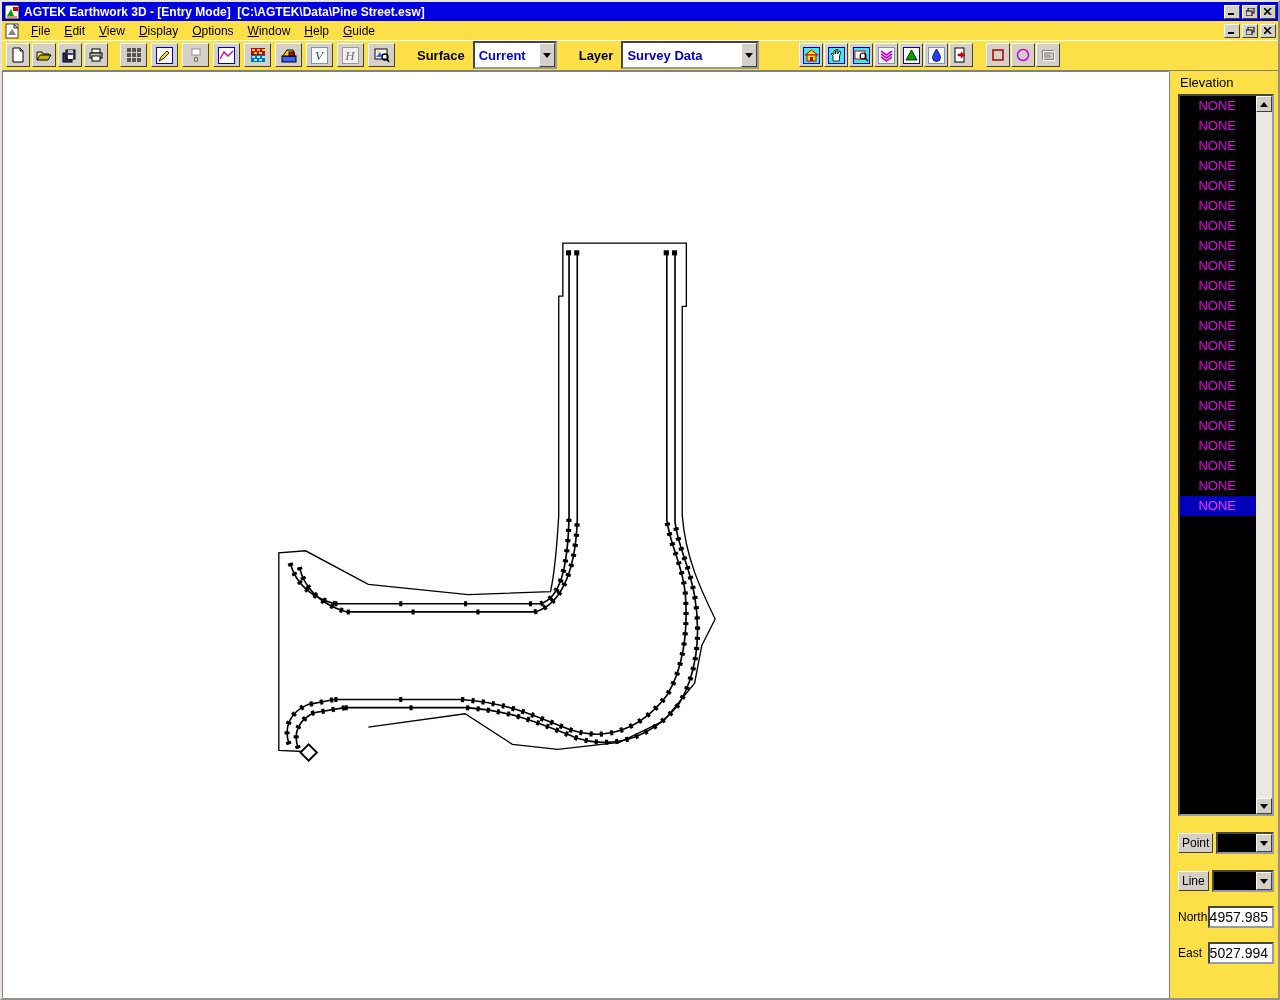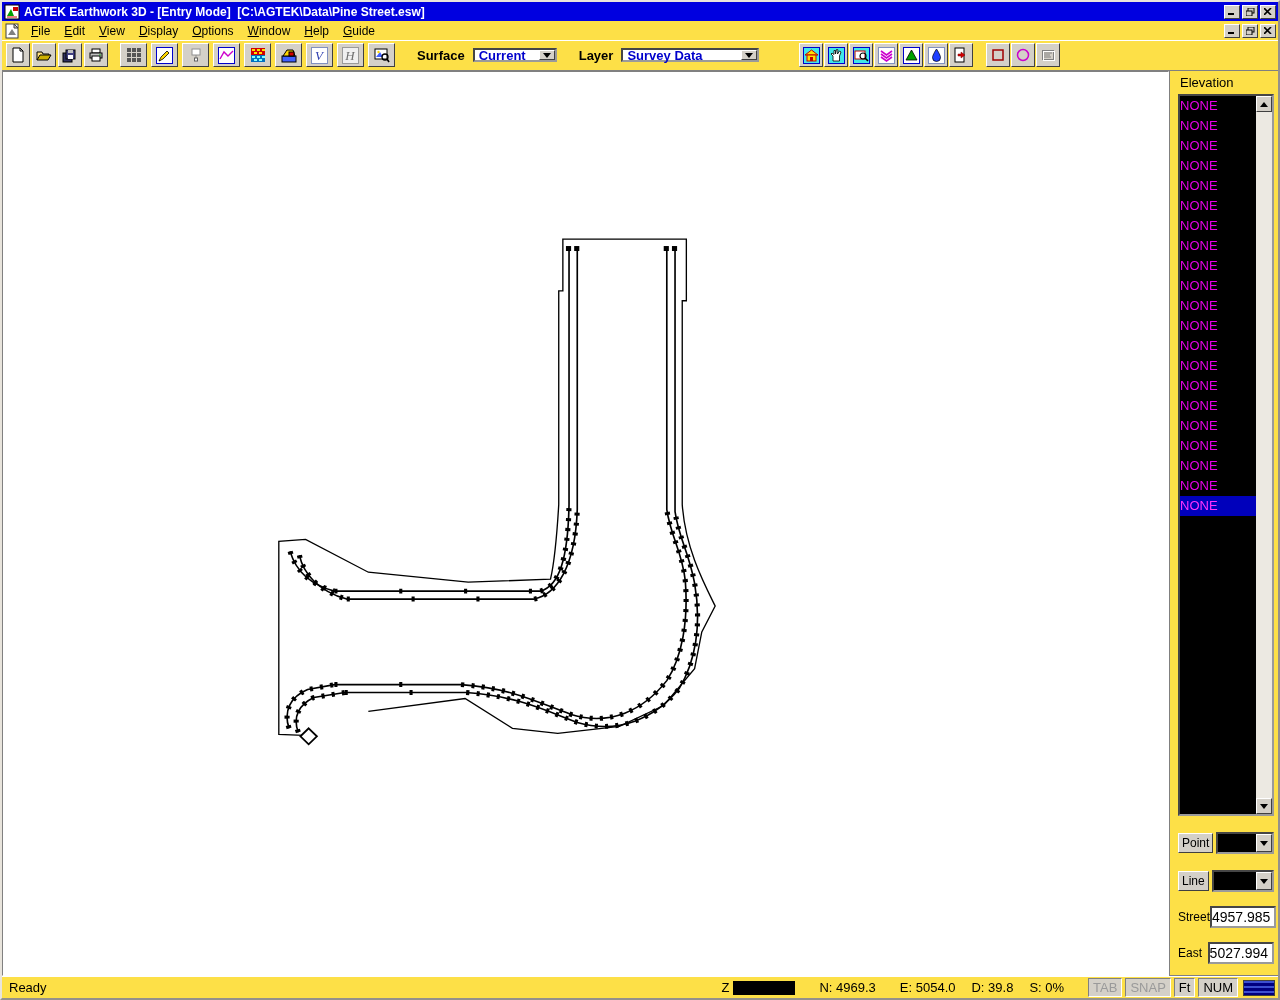--- a/index.html
+++ b/index.html
@@ -19,36 +19,36 @@
   .menu-item span { display:inline-block; }
   .menu-item span::first-letter { text-decoration:underline; }
   #menubar .spacer { flex:1; }
 
   
   #toolbar { height:31px; display:flex; align-items:center; padding-left:4px; flex:0 0 auto; border-bottom:1px solid #808080; box-shadow:0 1px 0 #fff inset; }
   .tbtn { width:24px; height:24px; background:#d4d0c8; border:1px solid; border-color:#fff #404040 #404040 #fff; display:flex; align-items:center; justify-content:center; margin-right:2px; flex:0 0 auto; }
   .tbtn.wide { width:27px; margin-right:4px; }
   .tbtn.cyan27 { width:24px; margin-right:1px; }
   .tlabel { font-weight:bold; font-size:13px; margin:0 8px; }
-  .combo { height:14px; background:#fff; border:2px inset #9a9a9a; display:flex; align-items:center; }
+  .combo { height:28px; background:#fff; border:2px inset #9a9a9a; display:flex; align-items:center; }
   .combo .val { flex:1; color:#0000cc; font-weight:bold; font-size:13px; padding-left:4px; white-space:nowrap; overflow:hidden; }
   .combo .drop { width:16px; height:100%; background:#d4d0c8; border:1px solid; border-color:#fff #404040 #404040 #fff; display:flex; align-items:center; justify-content:center; }
   .arrow-down { width:0; height:0; border-left:4px solid transparent; border-right:4px solid transparent; border-top:5px solid #000; }
   .sep { width:10px; flex:0 0 auto; }
 
   
   #main { flex:1 1 auto; display:flex; min-height:0; }
   #canvas { flex:1 1 auto; background:#fff; border:1px solid; border-color:#808080 #fff #fff #808080; position:relative; }
   #canvas svg { position:absolute; left:0; top:0; width:100%; height:100%; }
 
   
   #rightpanel { width:109px; flex:0 0 auto; padding:2px 4px 0 8px; display:flex; flex-direction:column; border-left:1px solid #808080; }
   #elev-label { font-size:13px; margin:2px 0 4px 2px; }
   #elev-box { position:relative; height:722px; background:#000; border:2px inset #9a9a9a; overflow:hidden; flex:0 0 auto; }
-  .elev-row { height:20px; line-height:20px; text-align:left; padding-right:28px; color:#e800e8; font-size:13px; }
+  .elev-row { height:20px; line-height:20px; text-align:right; padding-right:36px; color:#e800e8; font-size:13px; }
   .elev-row.selected { background:#0000bb; color:#ff30ff; }
   #elev-scroll { position:absolute; right:0; top:0; bottom:0; width:16px; background:#ece9e2; display:flex; flex-direction:column; justify-content:space-between; }
   .sbtn { height:16px; background:#d4d0c8; border:1px solid; border-color:#fff #404040 #404040 #fff; display:flex; align-items:center; justify-content:center; }
   .tri-up { width:0; height:0; border-left:4px solid transparent; border-right:4px solid transparent; border-bottom:5px solid #000; }
 
   .pl-row { display:flex; align-items:center; margin-top:16px; }
   .pl-btn { font-size:12px; background:#d4d0c8; border:1px solid; border-color:#fff #404040 #404040 #fff; padding:2px 3px; margin-right:3px; }
   .pl-combo { flex:1; height:22px; border:2px inset #9a9a9a; background:#000; display:flex; }
   .pl-combo .black { flex:1; background:#000; }
   .pl-combo .drop { width:16px; background:#d4d0c8; border:1px solid; border-color:#fff #404040 #404040 #fff; display:flex; align-items:center; justify-content:center; }
@@ -432,39 +432,24 @@
         <div class="pl-btn">Line</div>
         <div class="pl-combo">
           <div class="black"></div>
           <div class="drop">
               <div class="arrow-down"></div>
             </div>
         </div>
       </div>
 
       <div class="ne-row">
-        <div class="lbl">Street</div>
+        <div class="lbl">North</div>
         <div class="ne-val">4957.985</div>
       </div>
       <div class="ne-row">
         <div class="lbl">East</div>
         <div class="ne-val">5027.994</div>
       </div>
     </div>
   </div>
 
-  <div id="statusbar">
-    <div id="status-ready">Ready</div>
-    <div class="flexspace"></div>
-    <div>Z</div>
-    <div id="z-box"></div>
-    <div class="coord">N: 4969.3</div>
-    <div class="coord">E: 5054.0</div>
-    <div class="coord" style="margin-left:16px;">D: 39.8</div>
-    <div class="coord" style="margin-left:16px;">S: 0%</div>
-    <div class="panel dim" style="margin-left:24px;">TAB</div>
-    <div class="panel dim">SNAP</div>
-    <div class="panel">Ft</div>
-    <div class="panel">NUM</div>
-    <div id="grip"></div>
-  </div>
 
 </div>
 
 </body></html>

